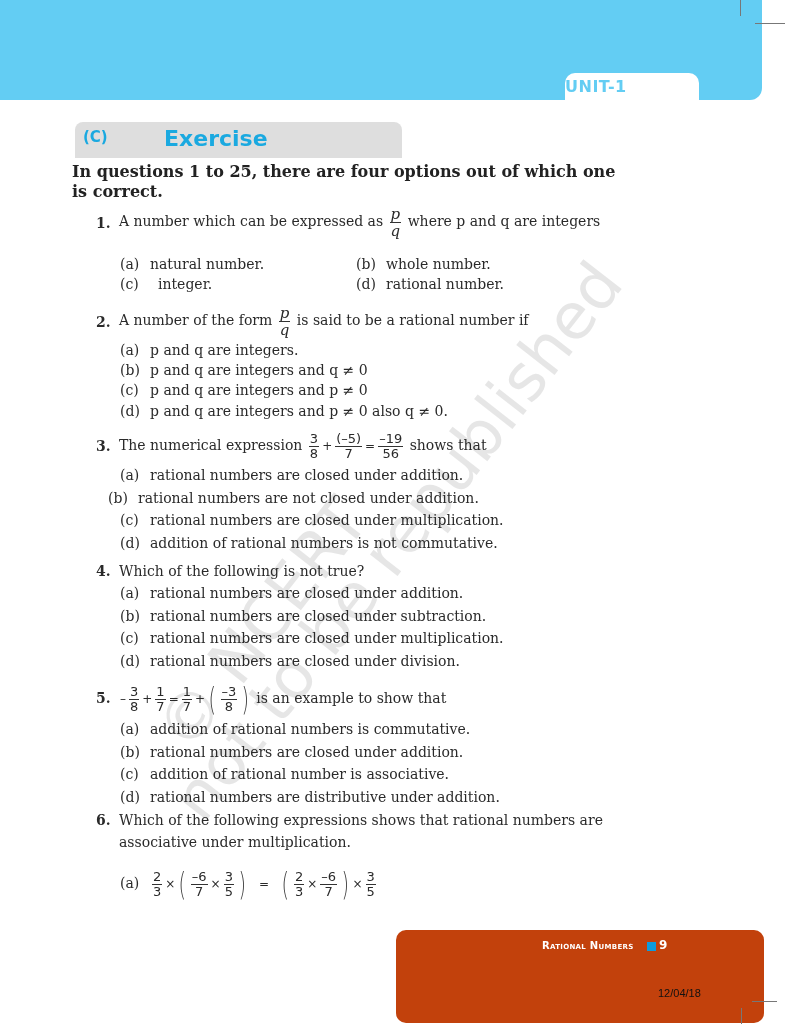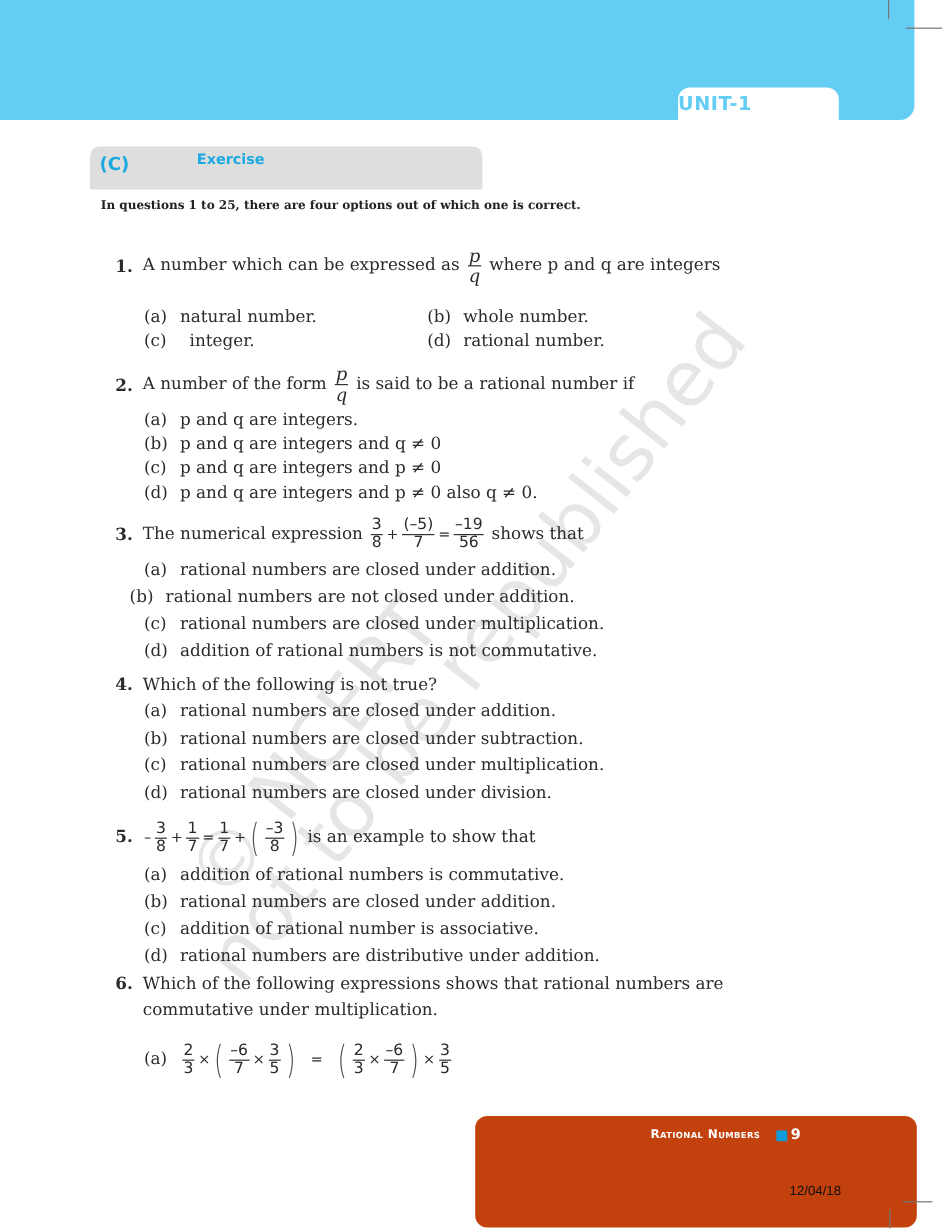--- a/index.html
+++ b/index.html
@@ -10,22 +10,22 @@
   .unit-tab { position:absolute; left:565px; top:73px; width:134px; height:28px; background:#ffffff;
               border-top-left-radius:10px; border-top-right-radius:10px; }
   .unit-label { font-family:"DejaVu Sans", sans-serif; font-weight:bold; font-size:16px; color:#63cdf3;
                 line-height:28px; letter-spacing:0.5px; }
   .crop-mark { position:absolute; background:#777; }
   .section-head { position:absolute; left:75px; top:122px; width:327px; height:36px; background:#dedede;
                   border-top-left-radius:8px; border-top-right-radius:8px; }
   .section-letter { position:absolute; left:8px; top:6px; font-family:"DejaVu Sans", sans-serif;
                     font-weight:bold; font-size:15px; color:#1aa9e0; }
   .section-title { position:absolute; left:89px; top:4px; font-family:"DejaVu Sans", sans-serif;
-                   font-weight:bold; font-size:12px; color:#1aa9e0; }
-  .instr { position:absolute; left:84px; top:162px; width:560px; font-weight:bold; font-size:10px;
+                   font-weight:bold; font-size:22px; color:#1aa9e0; }
+  .instr { position:absolute; left:72px; top:162px; width:560px; font-weight:bold; font-size:16px;
            line-height:20px; color:#222; }
   .q { position:absolute; left:96px; width:540px; font-size:14px; line-height:20px; }
   .qnum { position:absolute; left:0; font-weight:bold; }
   .qtext { margin-left:23px; }
   .opt { position:absolute; font-size:14px; line-height:20px; }
   .opt .lab { display:inline-block; width:30px; }
   .frac { display:inline-block; vertical-align:middle; text-align:center; font-size:13px; line-height:14px;
           margin:0 2px; font-family:"DejaVu Sans", sans-serif; }
   .frac .n { display:block; border-bottom:1px solid #333; padding:0 1px; }
   .frac .d { display:block; padding:0 1px; }
@@ -122,21 +122,21 @@
   </div>
 </div>
 <div class="opt" style="left:120px;top:719px;"><span class="lab">(a)</span><span>addition of rational numbers is commutative.</span></div>
 <div class="opt" style="left:120px;top:742px;"><span class="lab">(b)</span><span>rational numbers are closed under addition.</span></div>
 <div class="opt" style="left:120px;top:764px;"><span class="lab">(c)</span><span>addition of rational number is associative.</span></div>
 <div class="opt" style="left:120px;top:787px;"><span class="lab">(d)</span><span>rational numbers are distributive under addition.</span></div>
 
 <div class="q" style="top:810px;">
   <span class="qnum">6.</span>
   <div class="qtext">Which of the following expressions shows that rational numbers are</div>
-  <div class="qtext" style="margin-top:2px;">commutative under multiplication.</div>
+  <div class="qtext" style="margin-top:2px;">associative under multiplication.</div>
 </div>
 <div class="opt" style="left:120px;top:862px;height:42px;line-height:42px;">
   <span class="lab">(a)</span><span class="frac"><span class="n">2</span><span class="d">3</span></span><span class="op">×</span><span class="paren">(</span><span class="frac"><span class="n">–6</span><span class="d">7</span></span><span class="op">×</span><span class="frac"><span class="n">3</span><span class="d">5</span></span><span class="paren">)</span>
   <span class="op" style="margin:0 6px;">=</span>
   <span class="paren">(</span><span class="frac"><span class="n">2</span><span class="d">3</span></span><span class="op">×</span><span class="frac"><span class="n">–6</span><span class="d">7</span></span><span class="paren">)</span><span class="op">×</span><span class="frac"><span class="n">3</span><span class="d">5</span></span>
 </div>
 
 <div class="footer-band">
   <span class="footer-title">Rational Numbers</span>
   <span class="footer-square"></span>

